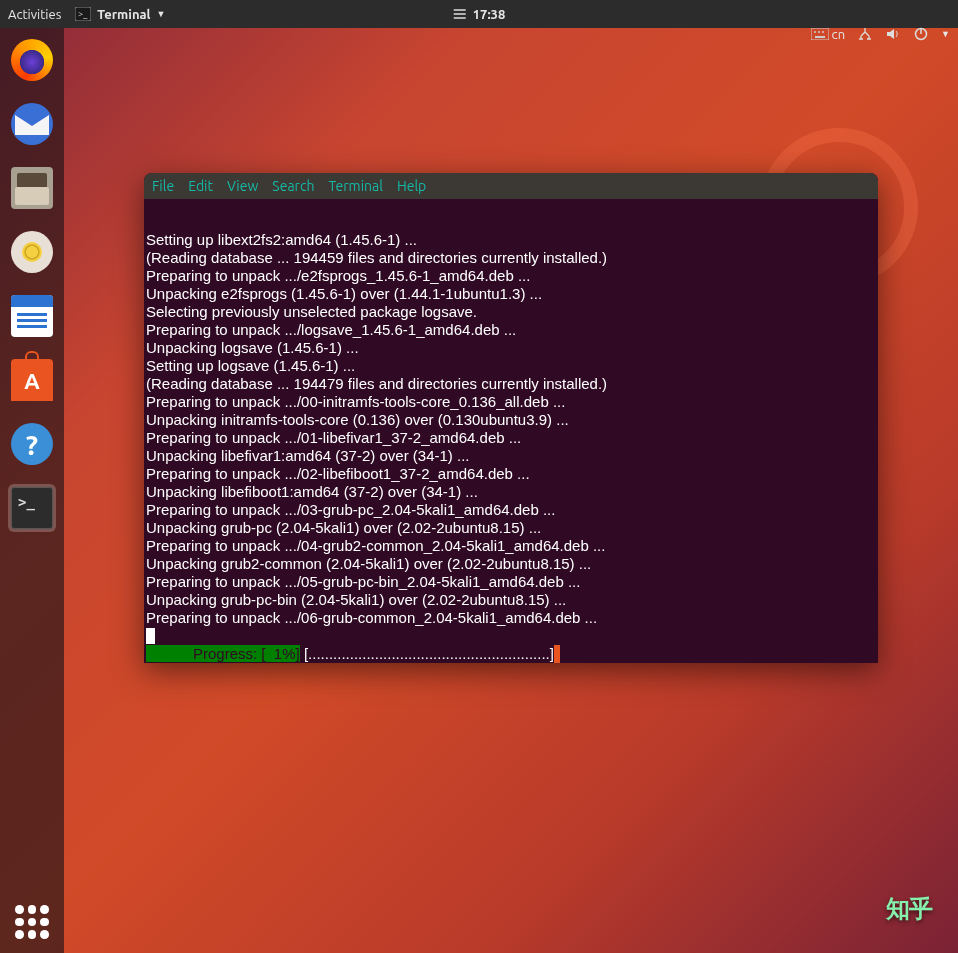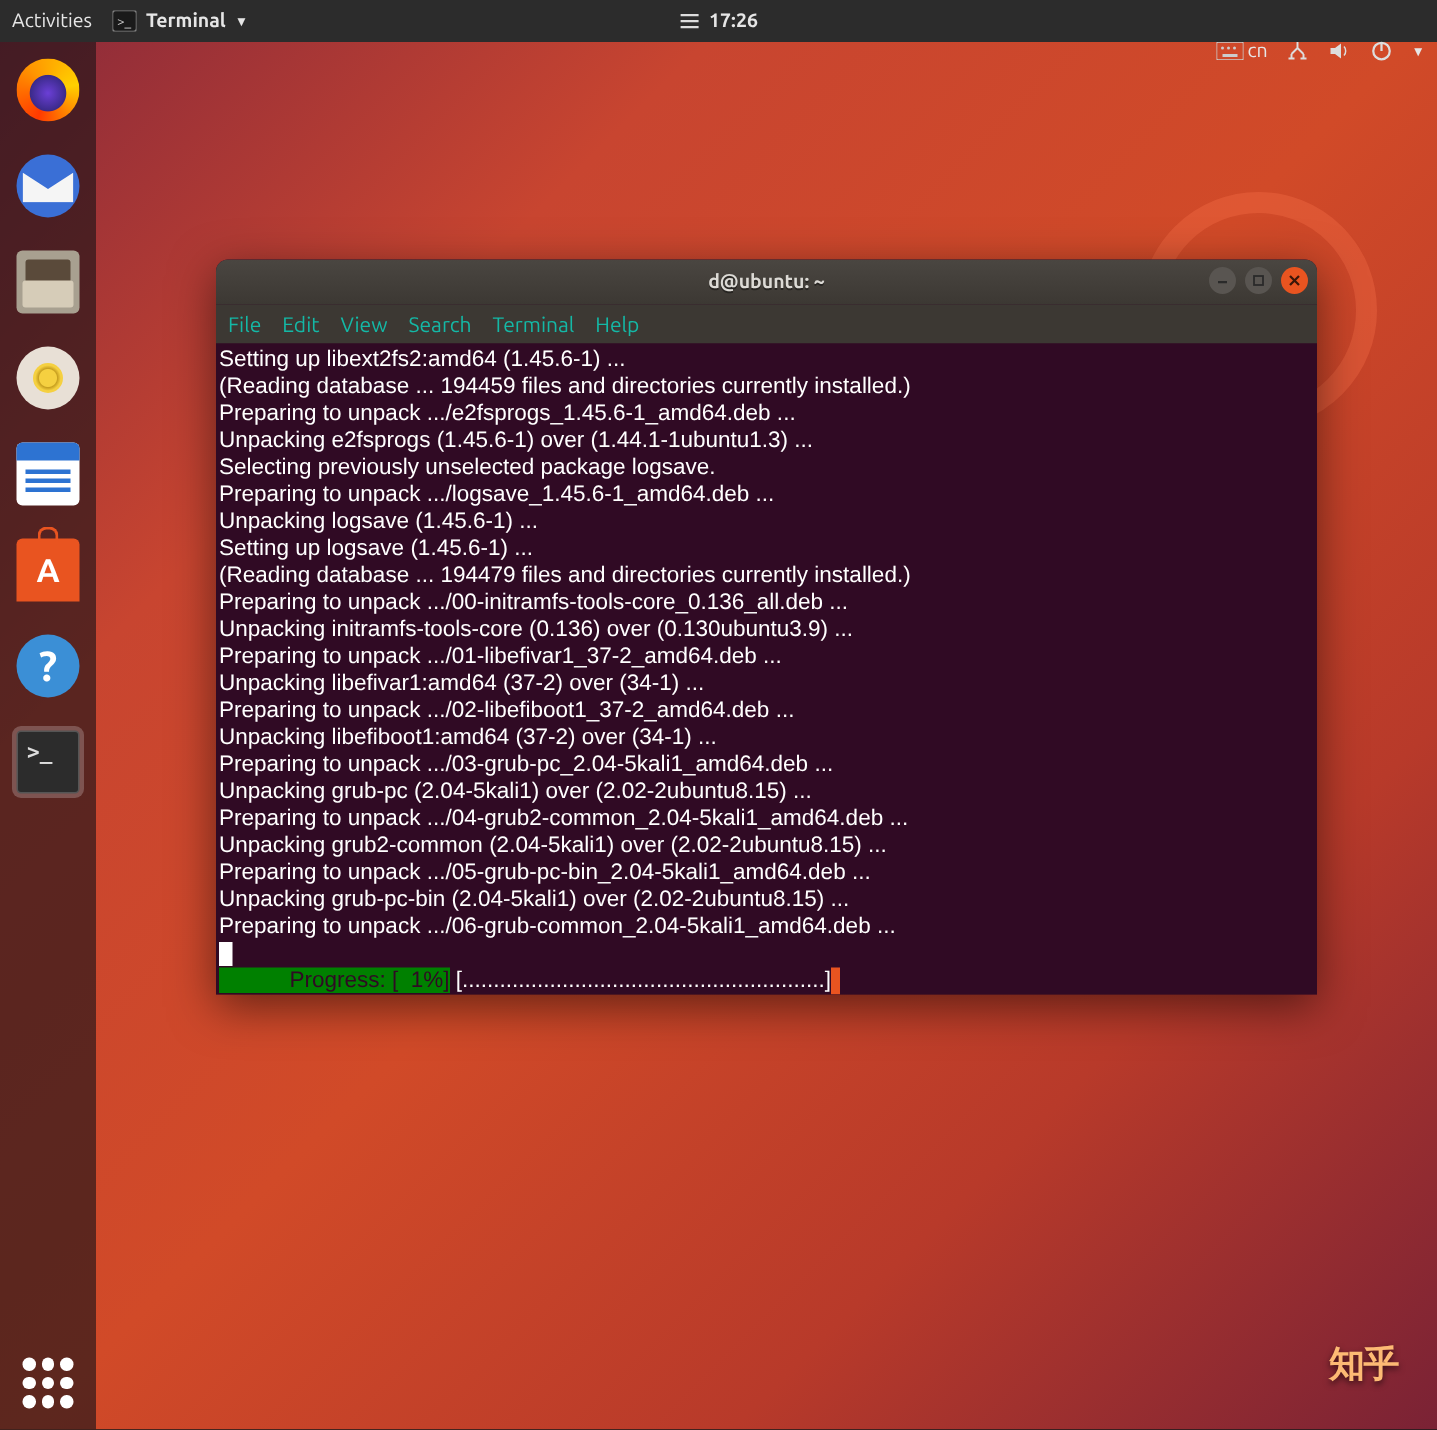--- a/index.html
+++ b/index.html
@@ -88,21 +88,21 @@
   background: #300a24; color: #ffffff; padding: 2px 2px;
   font-family: Liberation Sans, sans-serif;
   font-size: 15px; line-height: 18px; white-space: pre;
 }
 .cursor-block { display:inline-block; width:9px; height:16px; background:#fff; vertical-align:text-bottom; }
 .prog-label { background:#008000; color:#300a24;padding-left:47px; }
 .prog-bar-end { background:#e95420; color:#300a24; display:inline-block; width:6px; }
 
 
 .watermark {
-  position: absolute; right: 26px; bottom: 28px; color: #fdba74; font-size: 24px;
+  position: absolute; right: 26px; bottom: 28px; color: #86efac; font-size: 24px;
   font-weight: 500; display:flex; align-items:center; gap:8px;
   text-shadow: 0 2px 4px rgba(0,0,0,0.6);
 }
 .zhihu { font-family: sans-serif; letter-spacing: -1px; font-weight:700; }
 </style>
 </head>
 <body>
 
 <div class="desktop"></div>
 
@@ -117,21 +117,21 @@
           </svg>
       </span>
       <span class="tb-bold">Terminal</span>
       <span class="tb-dropdown">▼</span>
     </span>
   </div>
   <div class="topbar-center">
     <svg width="14" height="14">
         <path d="M1 3h12M1 7h12M1 11h12" stroke="#ddd" stroke-width="1.5"></path>
       </svg>
-    <span class="tb-bold">17:26</span>
+    <span class="tb-bold">17:38</span>
   </div>
   <div class="topbar-right">
     <span style="display:flex;align-items:center;gap:3px;">
       <svg width="18" height="12">
           <rect x="0" y="0" width="18" height="12" rx="1" fill="none" stroke="#ccc"></rect>
           <circle cx="4" cy="4" r="1" fill="#ccc"></circle>
           <circle cx="8" cy="4" r="1" fill="#ccc"></circle>
           <circle cx="12" cy="4" r="1" fill="#ccc"></circle>
           <rect x="4" y="8" width="10" height="2" fill="#ccc"></rect>
         </svg>
@@ -192,40 +192,20 @@
         <span></span>
         <span></span>
         <span></span>
         <span></span>
         <span></span>
       </div>
   </div>
 </div>
 
 <div class="termwin">
-  <div class="titlebar">
-    <span>d@ubuntu: ~</span>
-    <div class="winbtns">
-      <div class="winbtn wb-min">
-          <svg width="10" height="10">
-            <line x1="2" y1="6" x2="8" y2="6" stroke="#2a2a2a" stroke-width="1.5"></line>
-          </svg>
-        </div>
-      <div class="winbtn wb-max">
-          <svg width="10" height="10">
-            <rect x="2" y="2" width="6" height="6" stroke="#2a2a2a" fill="none" stroke-width="1.2"></rect>
-          </svg>
-        </div>
-      <div class="winbtn wb-close">
-          <svg width="10" height="10">
-            <path d="M2 2l6 6M8 2l-6 6" stroke="#3a1608" stroke-width="1.5"></path>
-          </svg>
-        </div>
-    </div>
-  </div>
   <div class="menubar">
     <span>File</span>
     <span>Edit</span>
     <span>View</span>
     <span>Search</span>
     <span>Terminal</span>
     <span>Help</span>
   </div>
   <div class="termbody"><div id="term-lines">Setting up libext2fs2:amd64 (1.45.6-1) ...
 (Reading database ... 194459 files and directories currently installed.)

